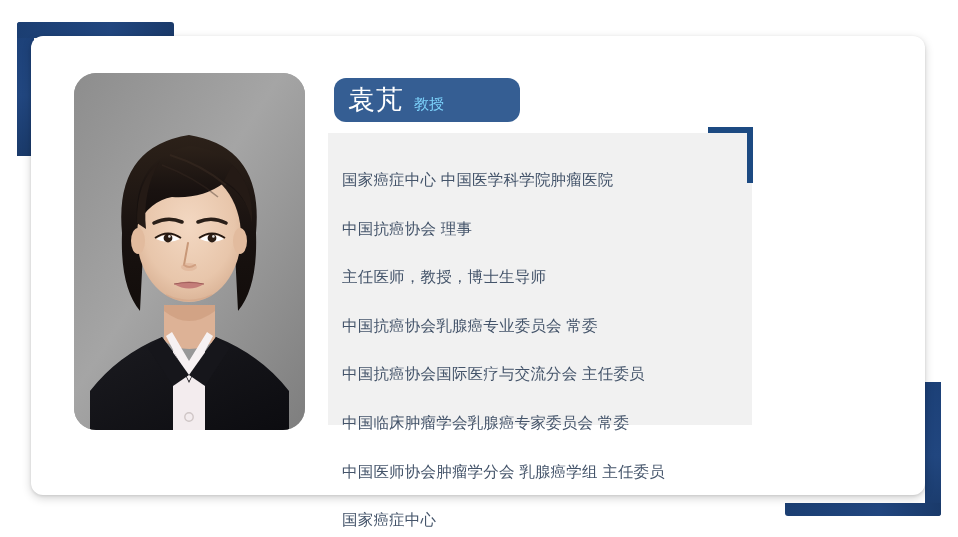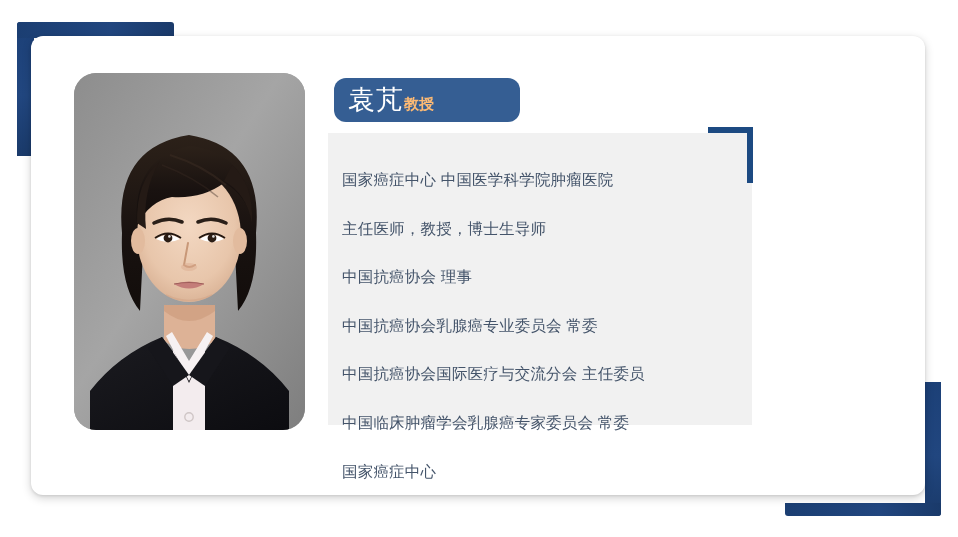--- a/index.html
+++ b/index.html
@@ -81,24 +81,25 @@
     box-sizing: border-box;
   }
   #badge .nm {
     color: #ffffff;
     font-size: 27px;
     line-height: 1;
     letter-spacing: 1px;
     font-weight: 400;
   }
   #badge .ti {
-    color: #fdba74;
+    color: #7dd3fc;
     font-size: 15px;
     line-height: 1;
-    font-weight: bold;
+    font-weight: normal;
+    margin-left: 10px;
     margin-top: 6px;
   }
 
   
   #creds {
     position: absolute;
     left: 328px;
     top: 133px;
     width: 424px;
     height: 292px;
@@ -206,24 +207,25 @@
     </svg>
   </div>
 
   <div id="badge">
     <span class="nm">袁芃</span>
     <span class="ti">教授</span>
   </div>
 
   <div id="creds">
     <div class="line">国家癌症中心 中国医学科学院肿瘤医院</div>
+    <div class="line">中国抗癌协会 理事</div>
     <div class="line">主任医师，教授，博士生导师</div>
-    <div class="line">中国抗癌协会 理事</div>
     <div class="line">中国抗癌协会乳腺癌专业委员会 常委</div>
     <div class="line">中国抗癌协会国际医疗与交流分会 主任委员</div>
     <div class="line">中国临床肿瘤学会乳腺癌专家委员会 常委</div>
+    <div class="line">中国医师协会肿瘤学分会 乳腺癌学组 主任委员</div>
     <div class="line">国家癌症中心</div>
   </div>
 
   <div id="cb-h"></div>
   <div id="cb-v"></div>
 
 </div>
 
 </body></html>

